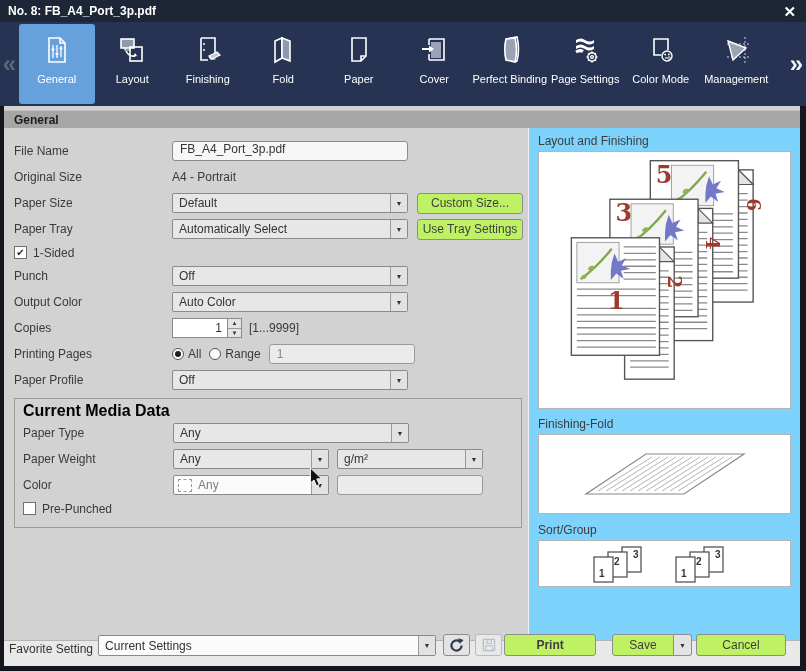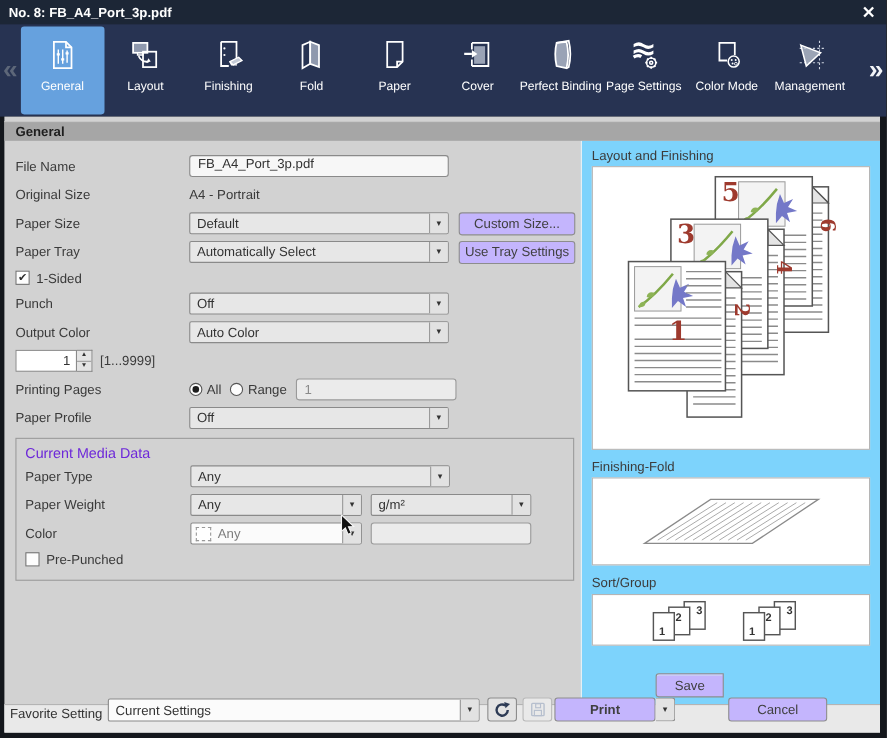--- a/index.html
+++ b/index.html
@@ -35,21 +35,21 @@
   .row { display:flex; align-items:center; height:26px; }
   .row.compact { height:21px; }
   .lbl { width:158px; font-size:12px; color:#3a3a3a; }
   .ddl { display:flex; align-items:center; height:20px; background:#e7e7e7; border:1px solid #8a8a8a; border-radius:2px; }
   .ddl .val { flex:1; font-size:12px; color:#333; padding:0 6px; white-space:nowrap; overflow:hidden; }
   .ddl .arrow { width:17px; align-self:stretch; border-left:1px solid #9a9a9a; display:flex; align-items:center; justify-content:center;
                 font-size:7px; color:#333; background:#e2e2e2; }
   .ddl.w236 { width:236px;justify-content:center; } .ddl.w156 { width:156px; } .ddl.w146 { width:146px; }
   .txtin { height:20px; background:#f7f7f7; border:1px solid #8a8a8a; border-radius:3px; font-size:12px; color:#333;
            display:flex; align-items:flex-start; padding:0 7px; }
-  .btn { height:21px; background:#c4b5fd; border:1px solid #8d8d8d; border-radius:3px; font-size:12px; color:#3f3f3f;
+  .btn { height:21px; background:#bef264; border:1px solid #8d8d8d; border-radius:3px; font-size:12px; color:#3f3f3f;
          display:flex; align-items:center; justify-content:center; cursor:default; }
   .sidebtn { width:106px; margin-left:9px; }
   .statictext { font-size:12px; color:#3a3a3a; }
   .cb { width:13px; height:13px; background:#fdfdfd; border:1px solid #6f6f6f; display:flex; align-items:center; justify-content:center;
         font-size:10px; color:#2a2a2a; line-height:1; margin-right:6px; }
   .cb.empty { color:transparent; }
   .cblabel { font-size:12px; color:#3a3a3a; }
   .spinwrap { display:flex; }
   .numin { width:56px; height:20px; background:#fff; border:1px solid #8a8a8a; font-size:12px; color:#333;
            display:flex; align-items:center; justify-content:flex-end; padding-right:5px; }
@@ -57,21 +57,21 @@
   .spincol div { flex:1; display:flex; align-items:center; justify-content:center; font-size:6px; color:#333; background:#e4e4e4; }
   .spincol div:first-child { border-bottom:1px solid #9a9a9a; }
   .hint { font-size:12px; color:#3a3a3a; margin-left:7px; }
   .radio { width:12px; height:12px; border:1px solid #555; border-radius:50%; background:#fdfdfd; margin-right:4px;
            display:flex; align-items:center; justify-content:center; }
   .radio .dot { width:6px; height:6px; border-radius:50%; background:#1d1d1d; }
   .rlabel { font-size:12px; color:#3a3a3a; margin-right:8px; }
   .disin { height:20px; background:#ebebeb; border:1px solid #9a9a9a; border-radius:3px; font-size:12px; color:#8a8a8a;
            display:flex; align-items:center; padding:0 7px; }
   .groupbox { width:508px; border:1px solid #9b9b9b; margin-top:5px; padding:3px 6px 8px 8px; }
-  .grouptitle { font-size:13px; font-weight:normal; color:#6d28d9; height:18px; display:flex; align-items:center; }
+  .grouptitle { font-size:16px; font-weight:bold; color:#000000; height:18px; display:flex; align-items:center; }
   .groupbox .lbl { width:150px; }
   .ddl.colorddl { background:#fbfbfb; width:156px; }
   .swatch { width:14px; height:13px; margin-left:4px; background:#fff; border:1px dashed #999; }
   .colorddl .val { color:#7d7d7d; }
 
   
   .plabel { font-size:12px; color:#3c3c3c; padding:2px 0 3px 0; }
   .pbox { background:#fff; border:1px solid #b5b5b5; }
   .pbox.layout { height:258px; position:relative; }
   .sizeinfo { position:absolute; right:9px; bottom:5px; text-align:right; font-size:11px; color:#4a4a4a; line-height:1.3; }
@@ -79,21 +79,21 @@
   .pbox.sort { height:47px; display:flex; align-items:center; justify-content:center; }
 
   
   .bottombar { height:26px; background:#e9e9e9; border-top:1px solid #b4b4b4; display:flex; align-items:flex-end; padding:10px 5px; }
   .bottombar .blbl { font-size:12px; color:#333; margin-right:5px; }
   .ddl.fav { width:338px; height:21px; background:#fbfbfb; }
   .iconbtn { width:27px; height:22px; background:#e3e3e3; border:1px solid #8d8d8d; border-radius:3px;
              display:flex; align-items:center; justify-content:center; margin-left:7px; }
   .iconbtn.disabled { background:#e9e9e9; border-color:#b9b9b9; }
   .btn.print { width:92px; height:22px; margin-left:2px;font-weight:bold; }
-  .savegrp { display:flex; margin-left:0;flex-direction:column; }
+  .savegrp { display:flex; margin-left:16px; }
   .btn.save { width:62px; height:22px; border-radius:3px 0 0 3px; box-shadow:inset 0 1px 0 #cfe0f2; }
   .savearrow { width:18px; height:22px; background:#e3e3e3; border:1px solid #8d8d8d; border-left:none; border-radius:0 3px 3px 0;
                display:flex; align-items:center; justify-content:center; font-size:7px; color:#333; }
   .btn.cancel { width:90px; height:22px; margin-left:4px; }
 
   .cursor { position:absolute; left:309px; top:468px; z-index:50; pointer-events:none; }
 </style>
 </head>
 <body>
 
@@ -285,20 +285,21 @@
 
         <div class="row">
           <span class="lbl">Output Color</span>
           <div class="ddl w236">
             <span class="val">Auto Color</span>
             <span class="arrow">▼</span>
           </div>
         </div>
 
         <div class="row">
+          <span class="lbl">Copies</span>
           <div class="spinwrap">
             <div class="numin">
               <span>1</span>
             </div>
             <div class="spincol">
               <div>▲</div>
               <div>▼</div>
             </div>
           </div>
           <span class="hint">[1...9999]</span>

